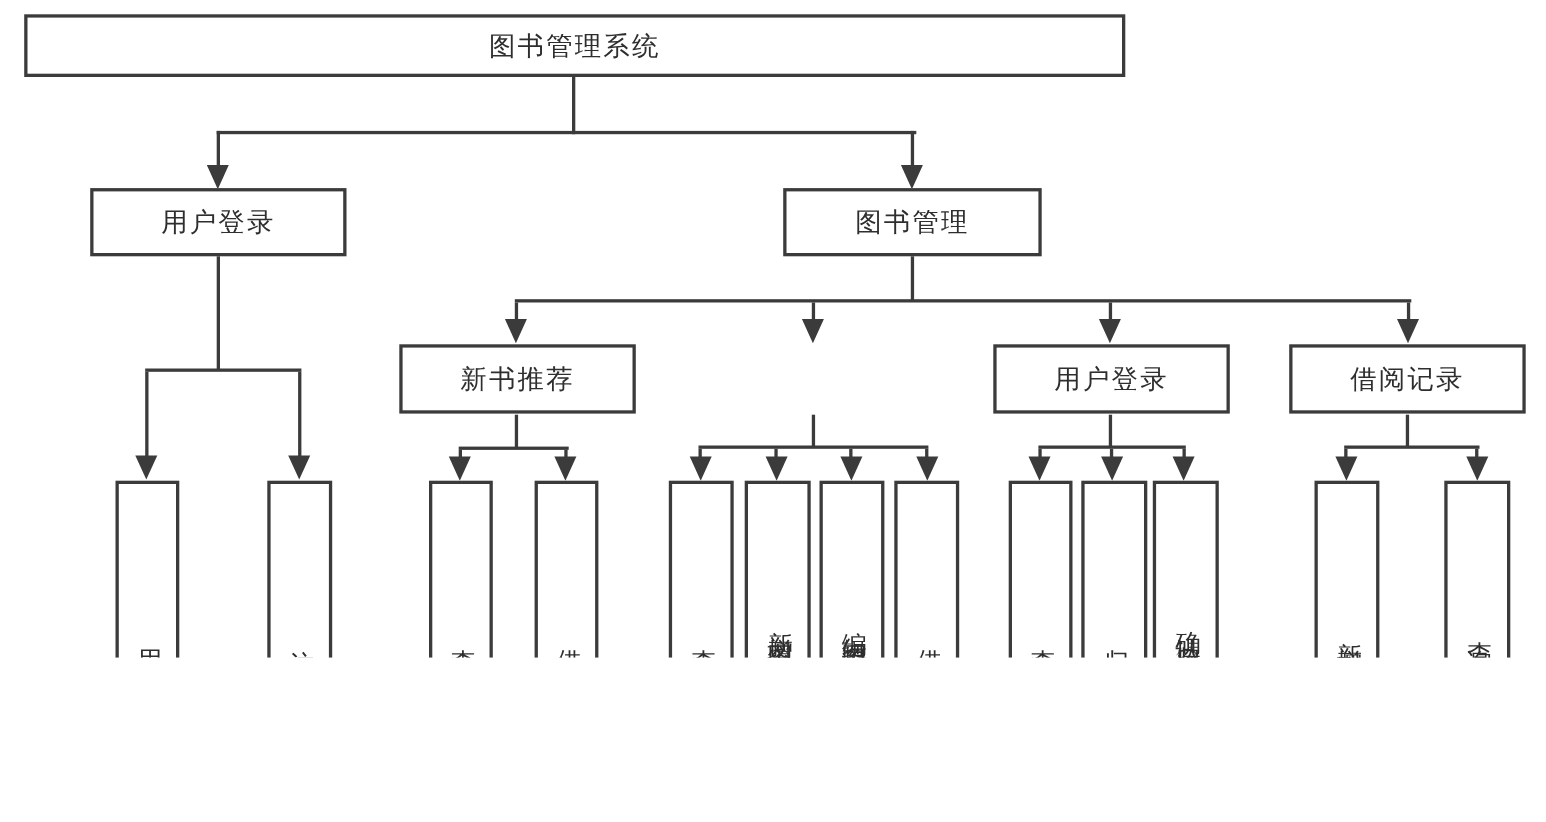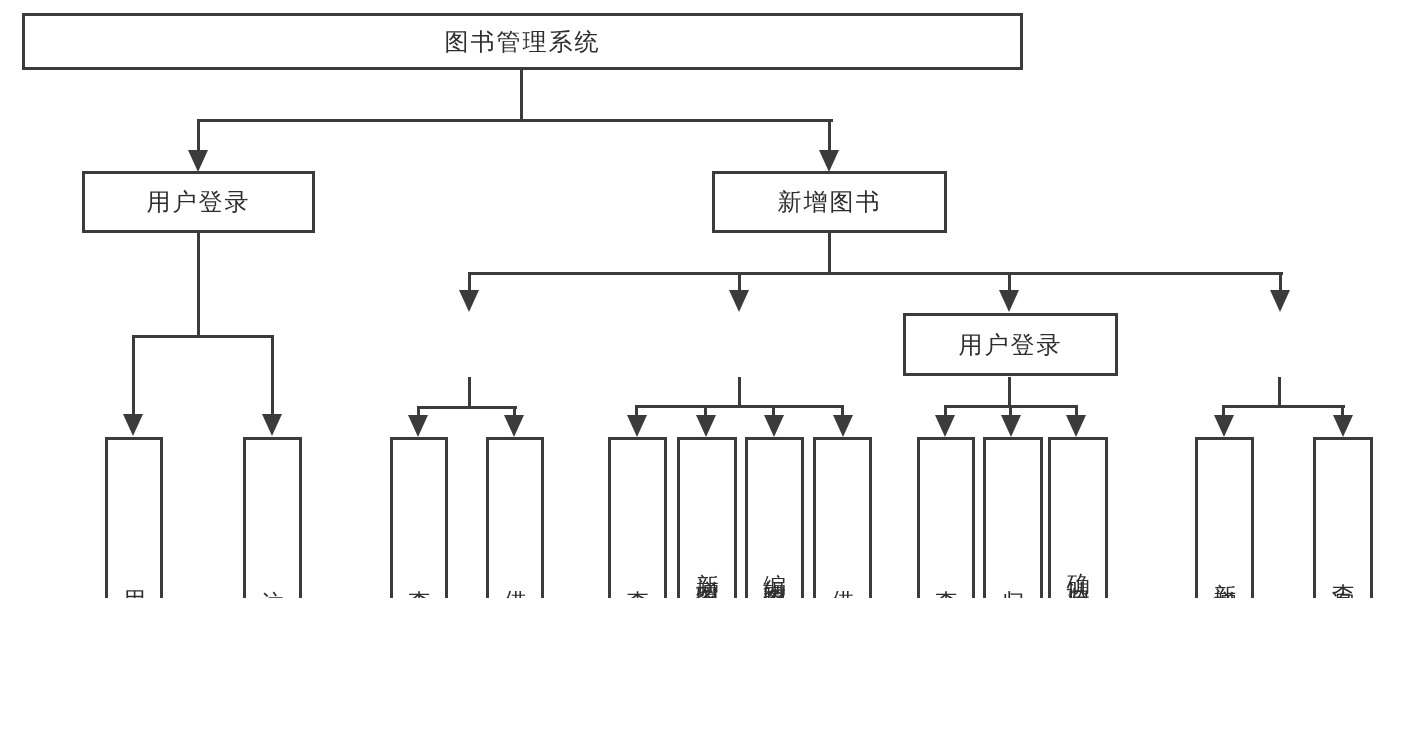--- a/index.html
+++ b/index.html
@@ -6,21 +6,21 @@
     --line:#3b3b3b;
     --text:#2e2e2e;
     --watermark:#b5b5b5;
     --background:#ffffff;
   }
   html,body{margin:0;padding:0;background:var(--background);}
   #canvas{
     position:relative;
     width:1405px;height:598px;
     background:var(--background);
-    font-family:Liberation Sans, sans-serif;
+    font-family:Liberation Mono, monospace;
     color:var(--text);
     overflow:hidden;
   }
   .hbox{
     position:absolute;
     box-sizing:border-box;
     border:3px solid var(--line);
     background:#fff;
     display:flex;align-items:center;justify-content:center;
     font-size:24px;letter-spacing:2px;
@@ -69,43 +69,49 @@
   <div class="hline" style="left:197px;top:119px;width:636px"></div>
   <div class="vline" style="left:197px;top:119px;height:32px"></div>
   <div class="arrow" style="left:188px;top:150px"></div>
   <div class="vline" style="left:828px;top:119px;height:32px"></div>
   <div class="arrow" style="left:819px;top:150px"></div>
 
   <div class="hbox" style="left:82px;top:171px;width:233px;height:62px">
     <span>用户登录</span>
   </div>
   <div class="hbox" style="left:712px;top:171px;width:235px;height:62px">
-    <span>新增图书</span>
+    <span>图书管理</span>
   </div>
 
   <div class="vline" style="left:197px;top:233px;height:104px"></div>
   <div class="hline" style="left:132px;top:335px;width:142px"></div>
   <div class="vline" style="left:132px;top:338px;height:77px"></div>
   <div class="arrow" style="left:123px;top:414px"></div>
   <div class="vline" style="left:271px;top:338px;height:77px"></div>
   <div class="arrow" style="left:262px;top:414px"></div>
 
   <div class="vline" style="left:828px;top:233px;height:41px"></div>
   <div class="hline" style="left:468px;top:272px;width:815px"></div>
   <div class="vline" style="left:468px;top:275px;height:17px"></div>
   <div class="arrow" style="left:459px;top:290px"></div>
   <div class="vline" style="left:738px;top:275px;height:17px"></div>
   <div class="arrow" style="left:729px;top:290px"></div>
   <div class="vline" style="left:1008px;top:275px;height:17px"></div>
   <div class="arrow" style="left:999px;top:290px"></div>
   <div class="vline" style="left:1279px;top:275px;height:17px"></div>
   <div class="arrow" style="left:1270px;top:290px"></div>
 
+  <div class="hbox" style="left:363px;top:313px;width:215px;height:63px">
+    <span>新书推荐</span>
+  </div>
   <div class="hbox" style="left:903px;top:313px;width:215px;height:63px">
     <span>用户登录</span>
+  </div>
+  <div class="hbox" style="left:1172px;top:313px;width:215px;height:63px">
+    <span>借阅记录</span>
   </div>
 
   <div class="vline" style="left:468px;top:377px;height:31px"></div>
   <div class="hline" style="left:417px;top:406px;width:100px"></div>
   <div class="vline" style="left:417px;top:409px;height:7px"></div>
   <div class="arrow" style="left:408px;top:415px"></div>
   <div class="vline" style="left:513px;top:409px;height:7px"></div>
   <div class="arrow" style="left:504px;top:415px"></div>
 
   <div class="vline" style="left:738px;top:377px;height:30px"></div>

